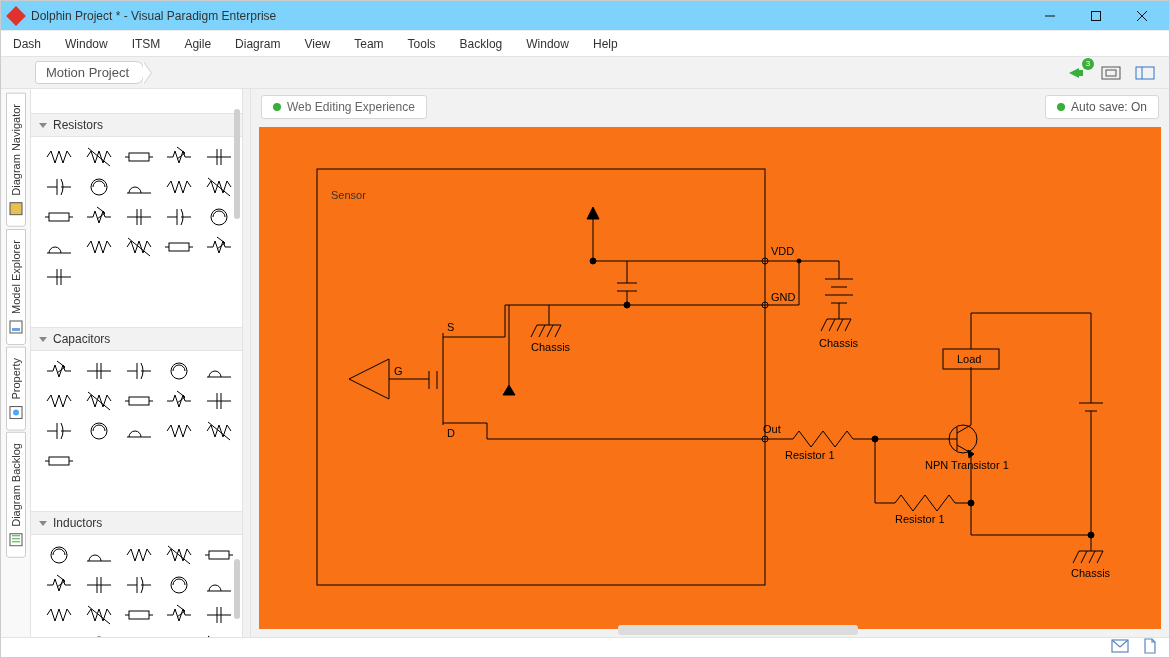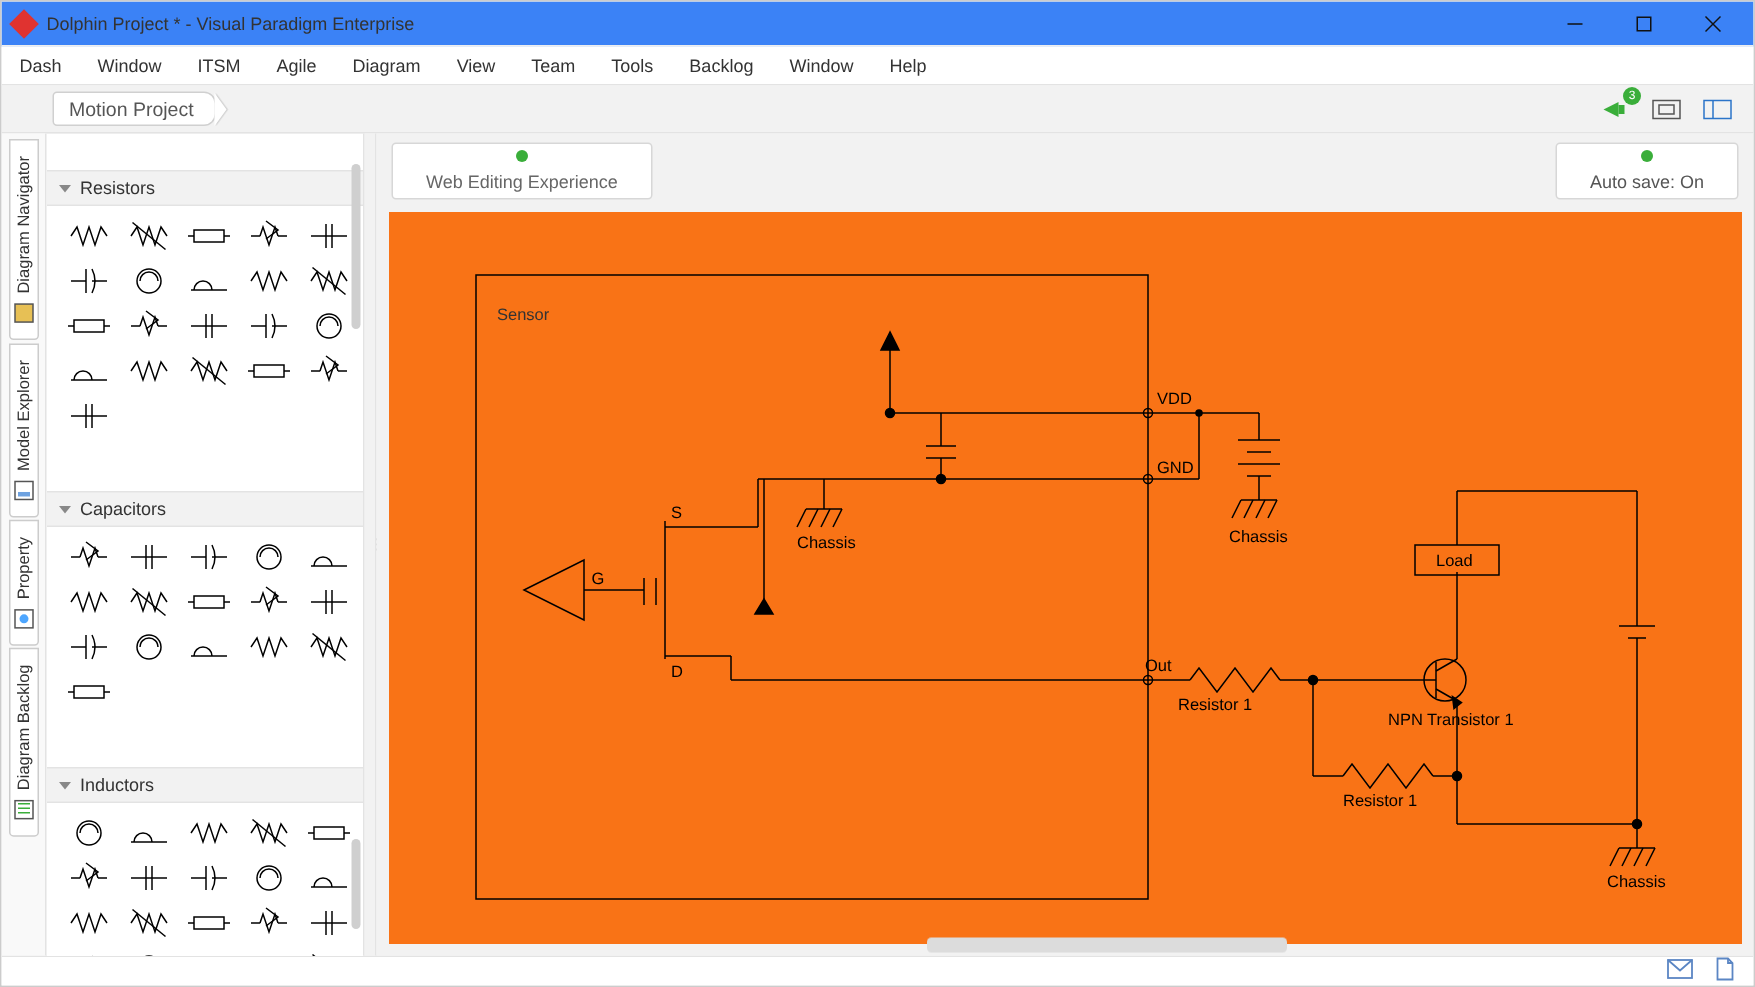--- a/index.html
+++ b/index.html
@@ -10,21 +10,21 @@
     background: #fff;
     width: 1170px;
     height: 658px;
     overflow: hidden;
     position: relative;
     border: 1px solid #ccc;
   }
   
   .titlebar {
     height: 30px;
-    background: #3b82f6;
+    background: #7dd3fc;
     display: flex;
     align-items: center;
     padding: 0 4px 0 8px;
     border-bottom: 1px solid #eee;
   }
   .logo {
     width: 14px; height: 14px;
     transform: rotate(45deg);
     background: #e03330;
     margin-right: 8px;
@@ -165,27 +165,26 @@
     position:relative;
   }
   .canvas-top-row{
     display:flex;
     padding:6px 10px 0 10px;
     gap:8px;
   }
   .chip{
     border:1px solid #d7d7d7;
     background:#fff;
-    padding:4px 22px;
+    padding:4px 11px;
     border-radius:3px;
     display:flex; align-items:center;
     gap:6px;
     font-size:12px;
     color:#666;
-    flex-direction:column;
   }
   .chip .dot{
     width:8px; height:8px; border-radius:50%; background:#3aae3a;
   }
   .chip.right{ margin-left:auto; color:#555;}
   .canvas{
     margin:8px;
     flex:1;
     background:#f97316;
     position:relative;

